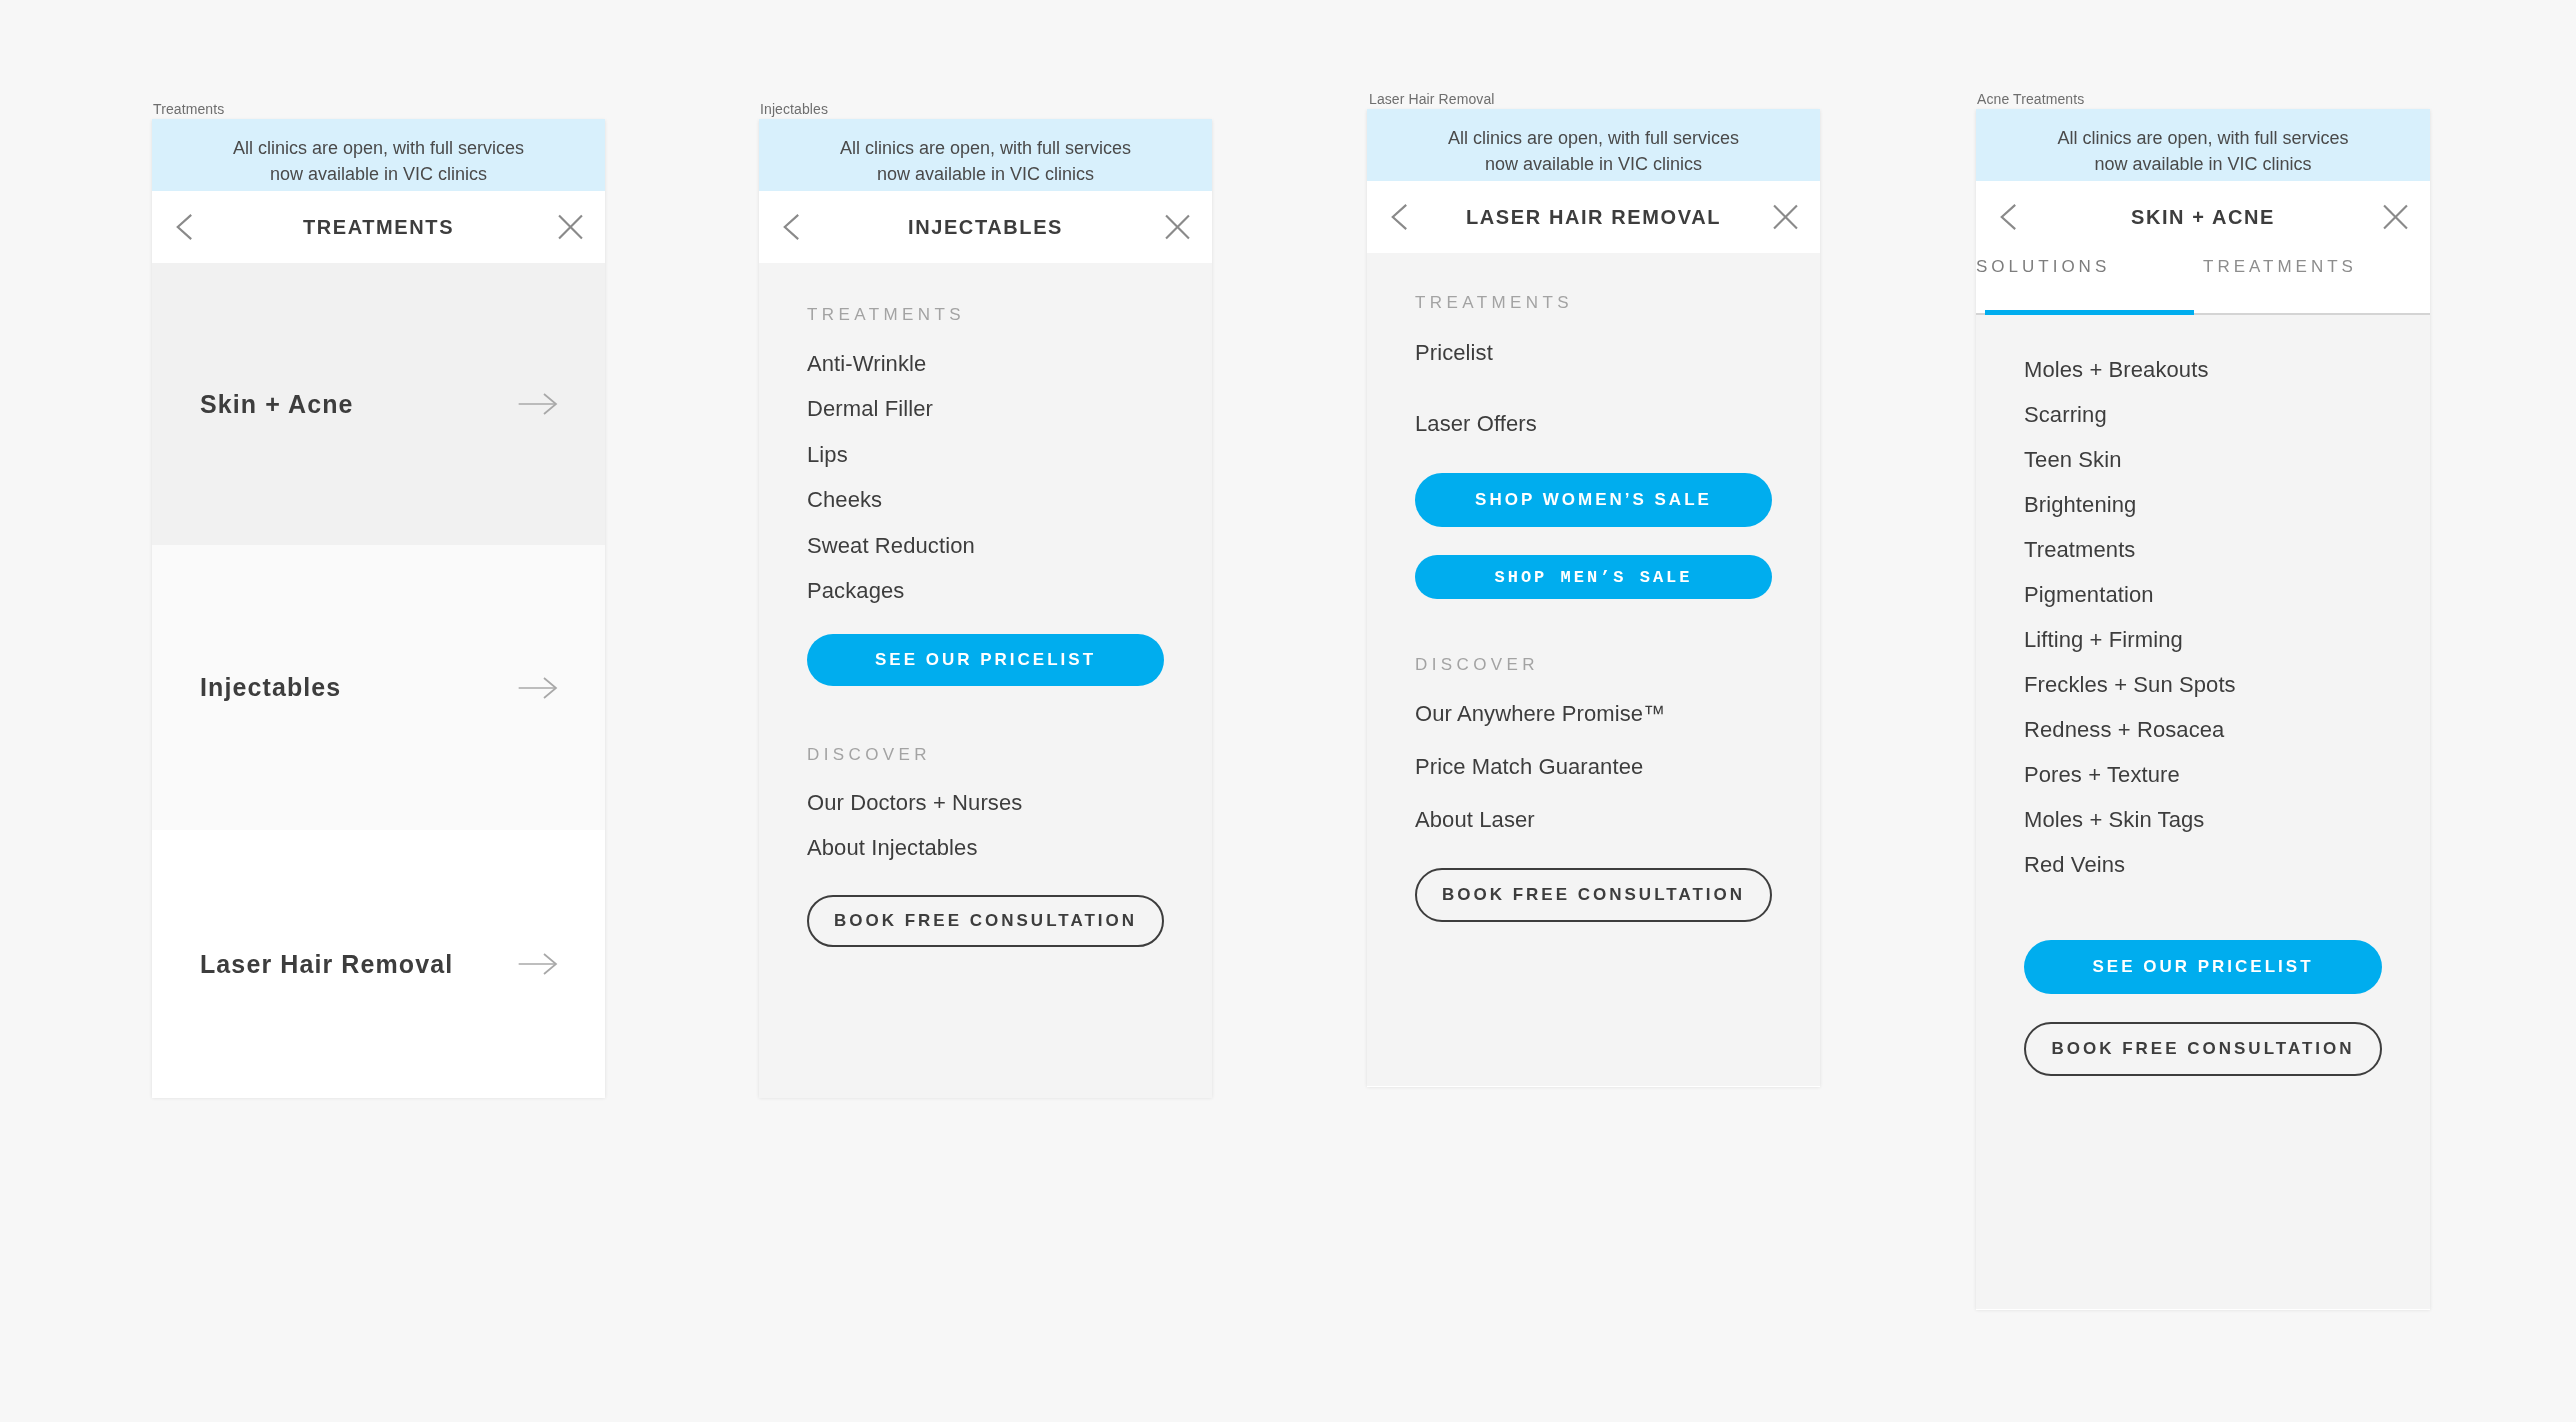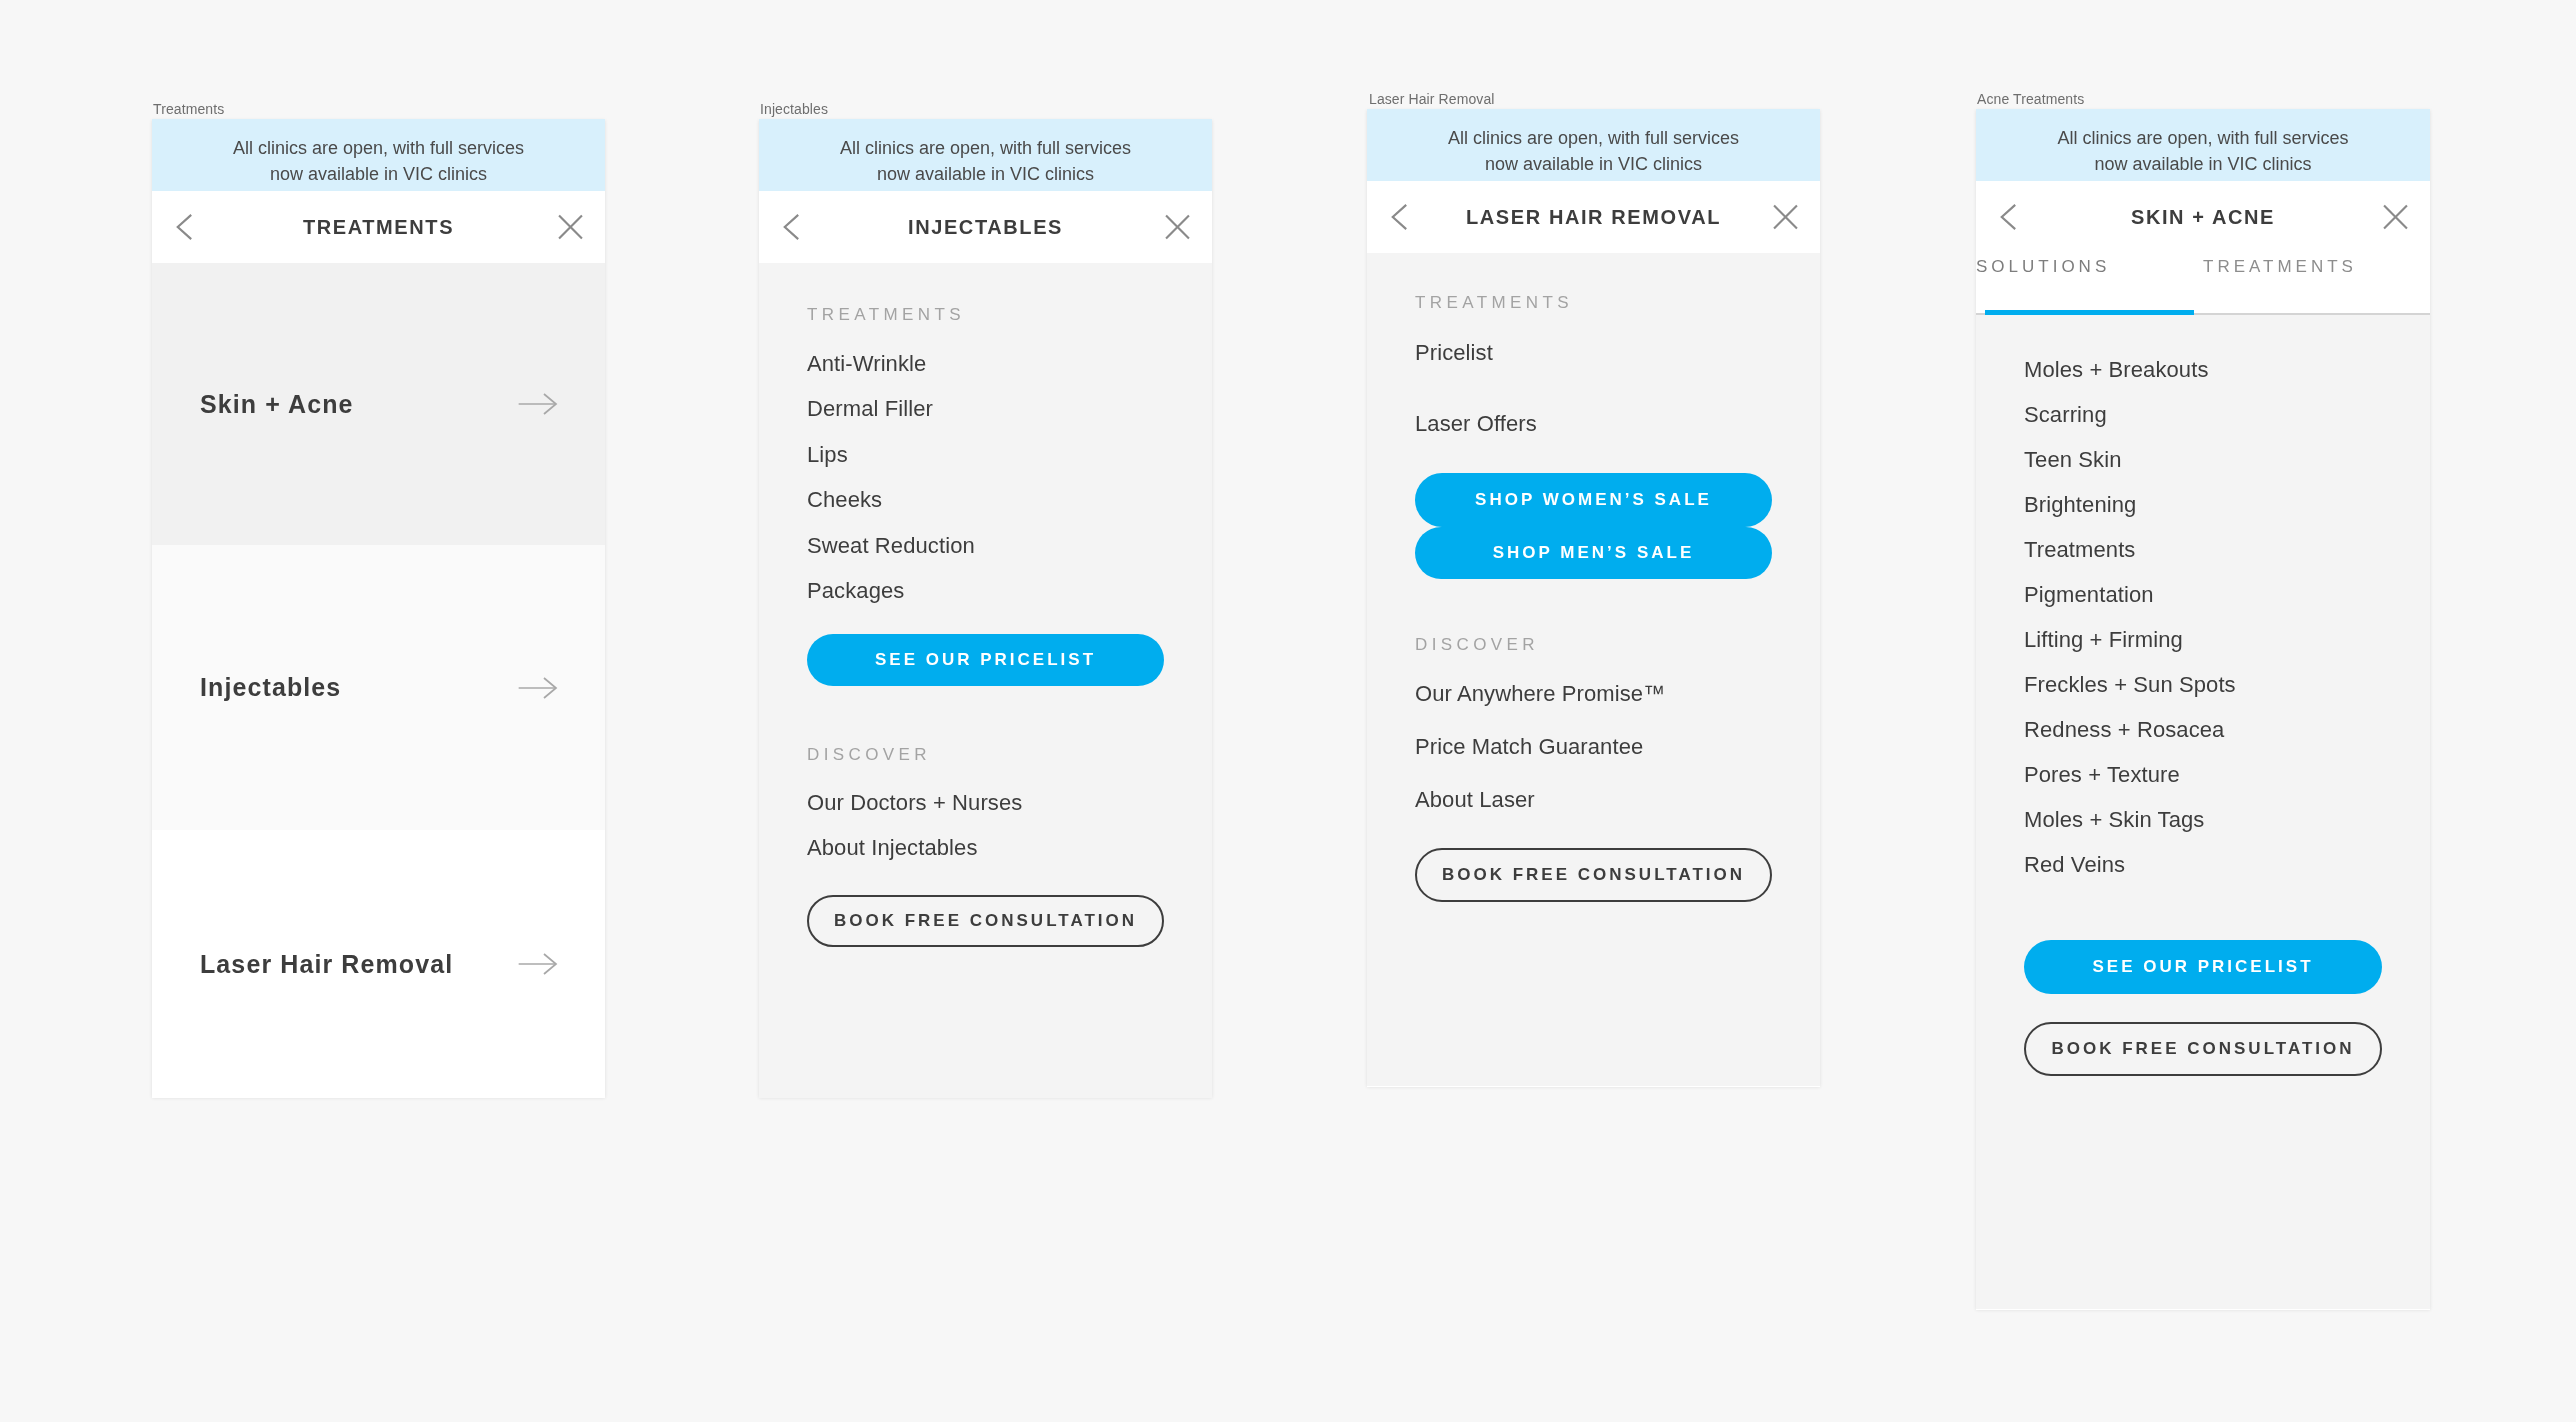--- a/index.html
+++ b/index.html
@@ -302,21 +302,21 @@
 
       <div class="sec-head">TREATMENTS</div>
 
       <div style="margin-top:27px;">
         <div class="link-item" style="margin-bottom:45px;">Pricelist</div>
         <div class="link-item">Laser Offers</div>
       </div>
 
       <div class="btn btn-primary" style="height:54px; margin-top:36px;">SHOP WOMEN’S SALE</div>
 
-      <div class="btn btn-primary" style="height:52px; ">SHOP MEN’S SALE</div>
+      <div class="btn btn-primary" style="height:44px; margin-top:28px;font-family:Liberation Mono, monospace;">SHOP MEN’S SALE</div>
 
       <div class="sec-head" style="margin-top:56px;">DISCOVER</div>
 
       <div style="margin-top:25.5px;">
         <div class="link-item" style="margin-bottom:27px;">Our Anywhere Promise™</div>
         <div class="link-item" style="margin-bottom:27px;">Price Match Guarantee</div>
         <div class="link-item">About Laser</div>
       </div>
 
       <div class="btn btn-outline" style="height:54px; margin-top:35px;">BOOK FREE CONSULTATION</div>

